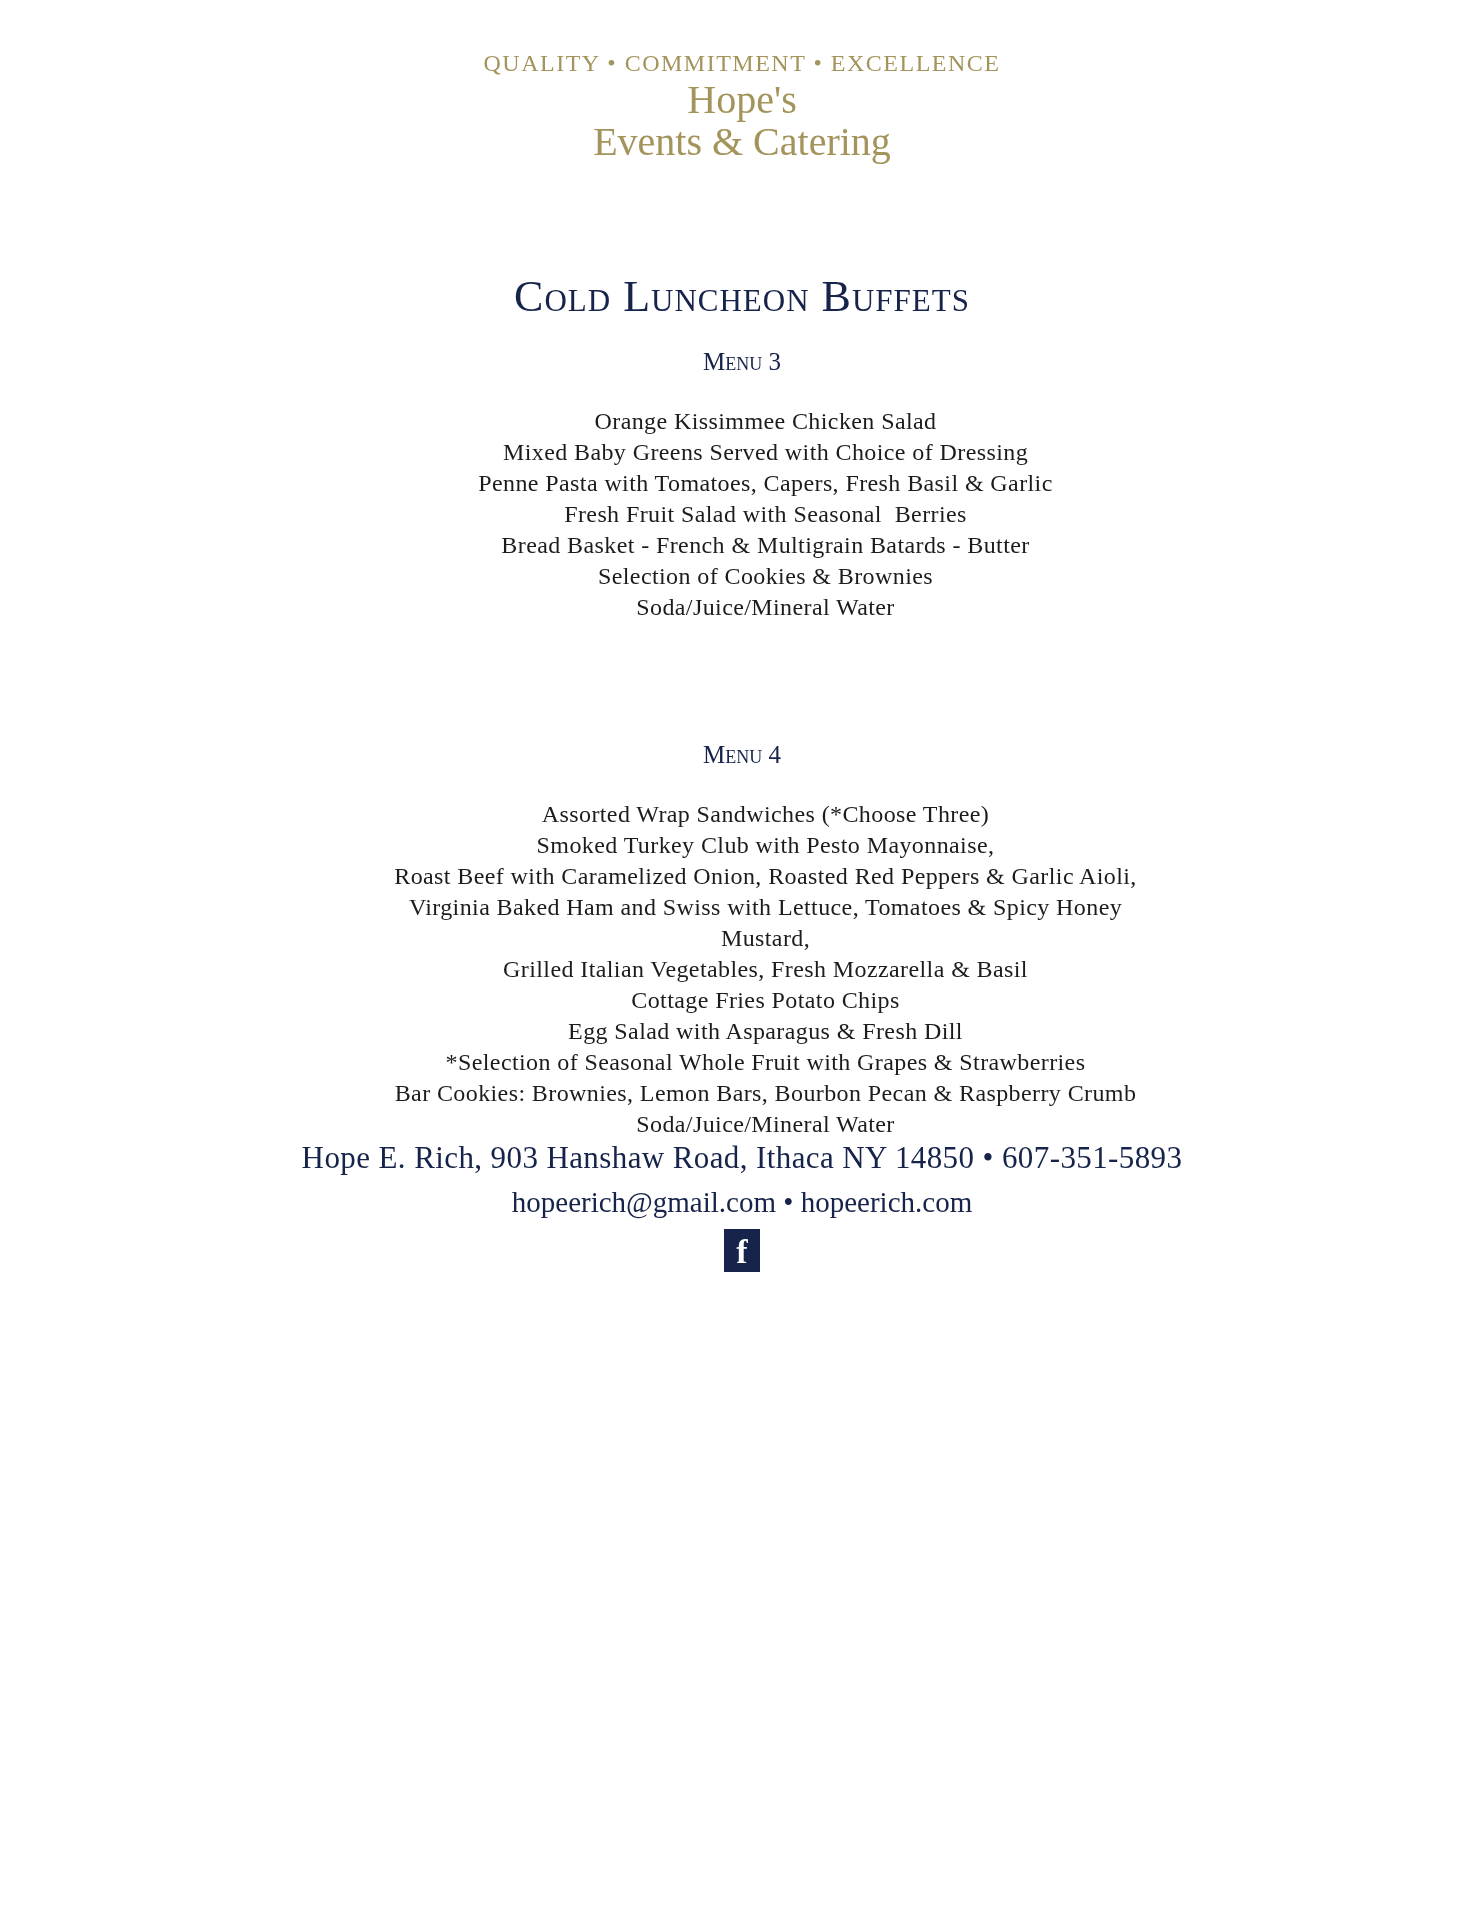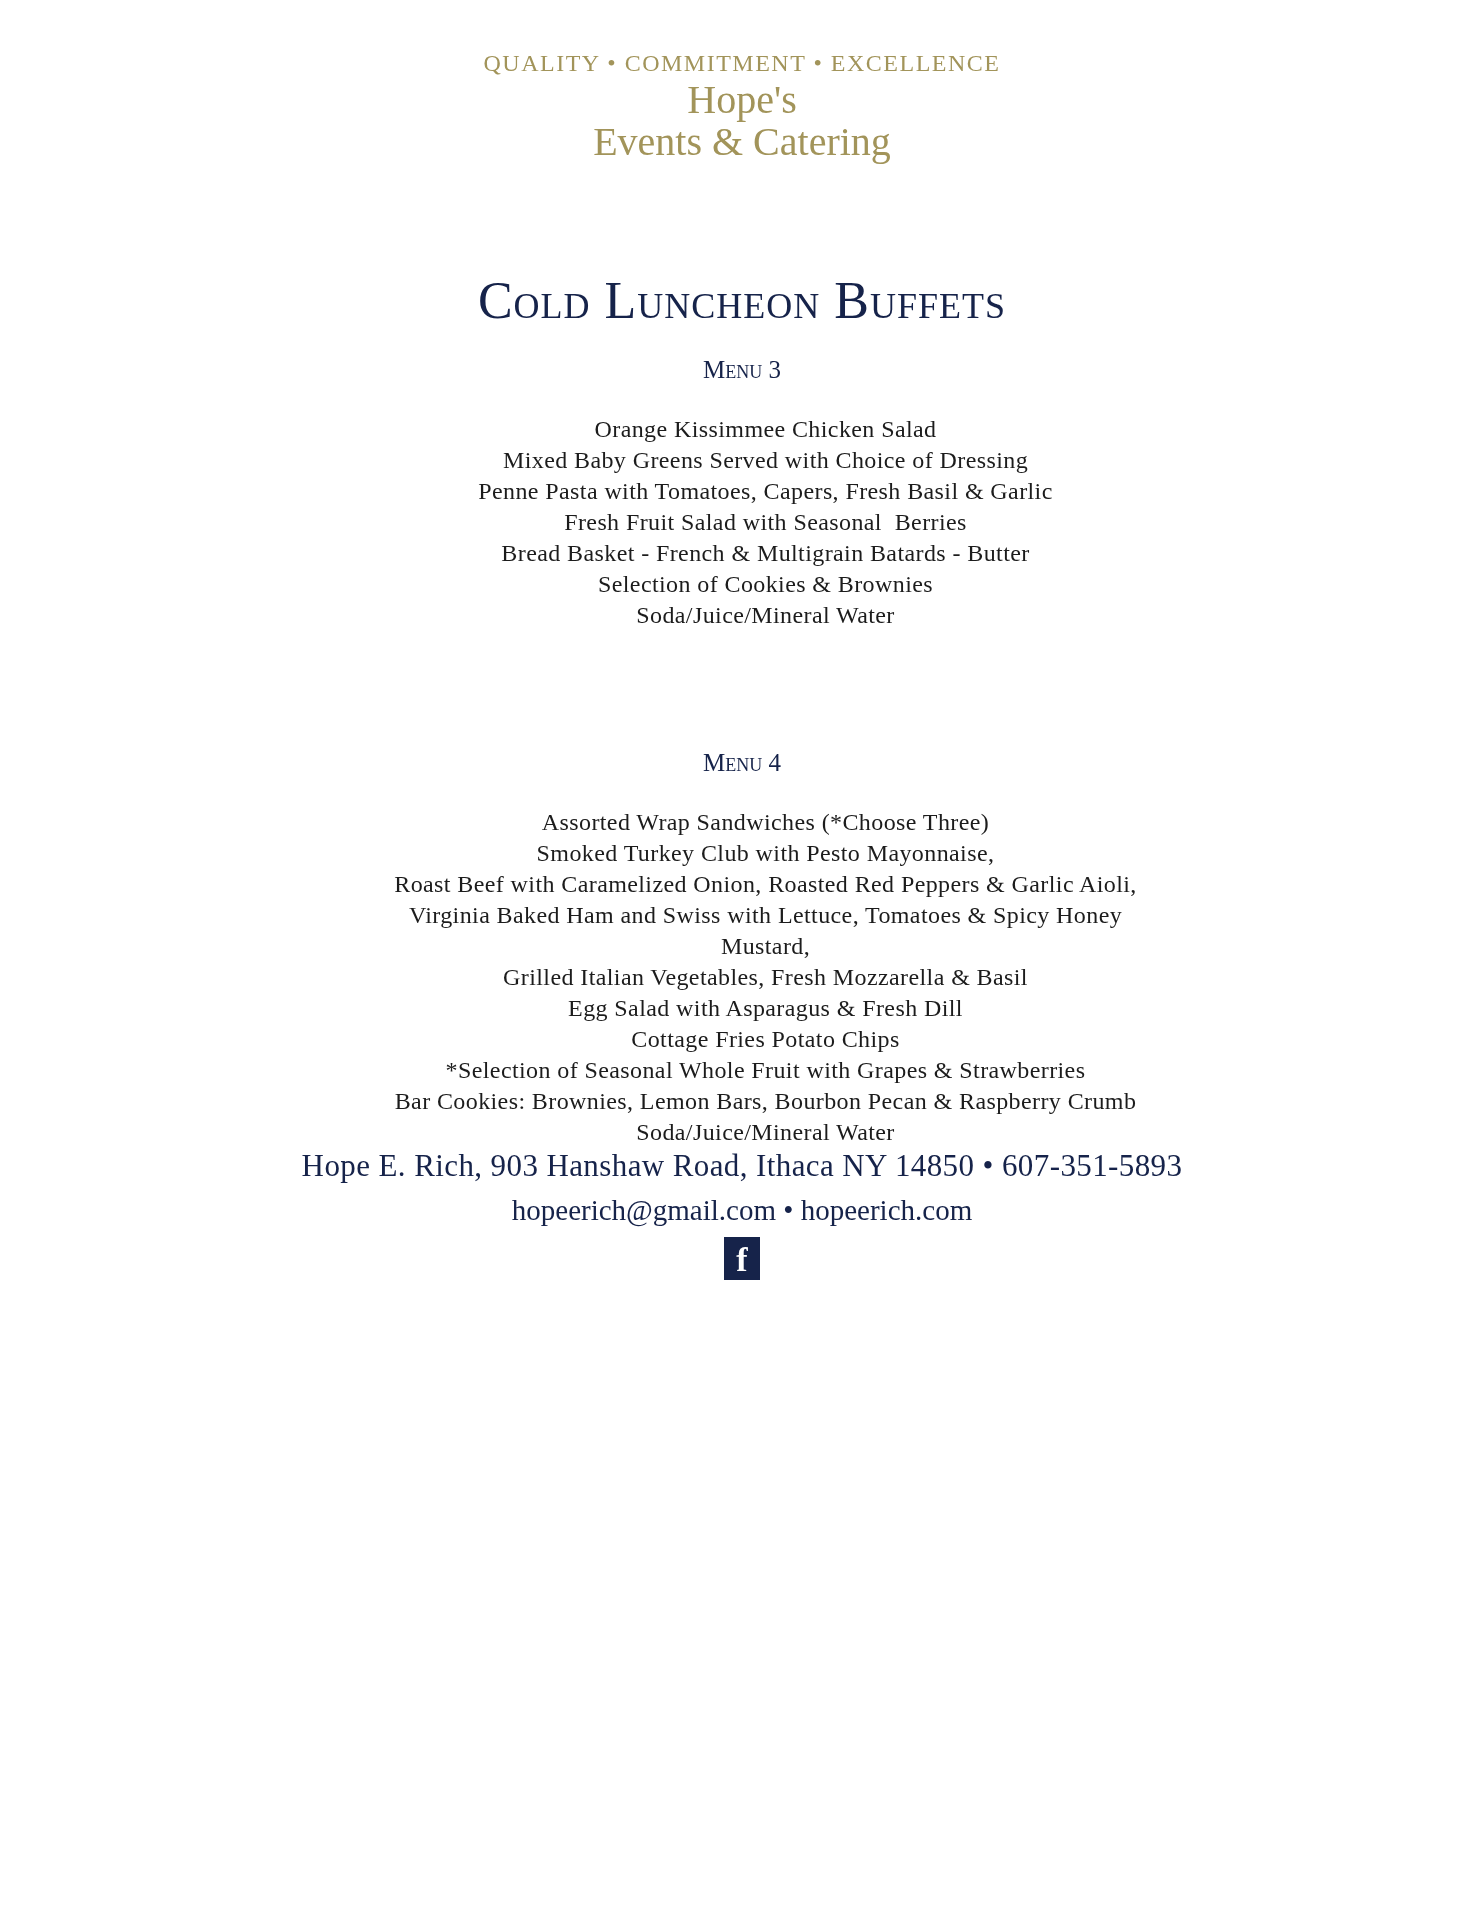--- a/index.html
+++ b/index.html
@@ -38,21 +38,21 @@
     line-height: 1.05;
     color: #a2945a;
   }
   .brand-line2 {
     font-size: 40px;
     line-height: 1.05;
     color: #a2945a;
   }
   .doc-title {
     margin-top: 108px;
-    font-size: 52px;
+    font-size: 44px;
     font-variant: small-caps;
     letter-spacing: 1px;
     color: #16234a;
   }
   .menu-heading {
     font-size: 25px;
     font-variant: small-caps;
     color: #16234a;
   }
   .menu3-heading { margin-top: 26px; }
@@ -126,22 +126,22 @@
 
   <div class="menu-heading menu4-heading">Menu 4</div>
 
   <div class="menu-items">
     <div class="menu-item">Assorted Wrap Sandwiches (*Choose Three)</div>
     <div class="menu-item">Smoked Turkey Club with Pesto Mayonnaise,</div>
     <div class="menu-item">Roast Beef with Caramelized Onion, Roasted Red Peppers &amp; Garlic Aioli,</div>
     <div class="menu-item">Virginia Baked Ham and Swiss with Lettuce, Tomatoes &amp; Spicy Honey</div>
     <div class="menu-item">Mustard,</div>
     <div class="menu-item">Grilled Italian Vegetables, Fresh Mozzarella &amp; Basil</div>
+    <div class="menu-item">Cottage Fries Potato Chips</div>
     <div class="menu-item">Egg Salad with Asparagus &amp; Fresh Dill</div>
-    <div class="menu-item">Cottage Fries Potato Chips</div>
     <div class="menu-item">*Selection of Seasonal Whole Fruit with Grapes &amp; Strawberries</div>
     <div class="menu-item">Bar Cookies: Brownies, Lemon Bars, Bourbon Pecan &amp; Raspberry Crumb</div>
     <div class="menu-item">Soda/Juice/Mineral Water</div>
   </div>
 
   <div class="footer-contact">Hope E. Rich, 903 Hanshaw Road, Ithaca NY 14850 • 607-351-5893</div>
   <div class="footer-web">hopeerich@gmail.com • hopeerich.com</div>
 
   <div class="fb-icon">f</div>
 

